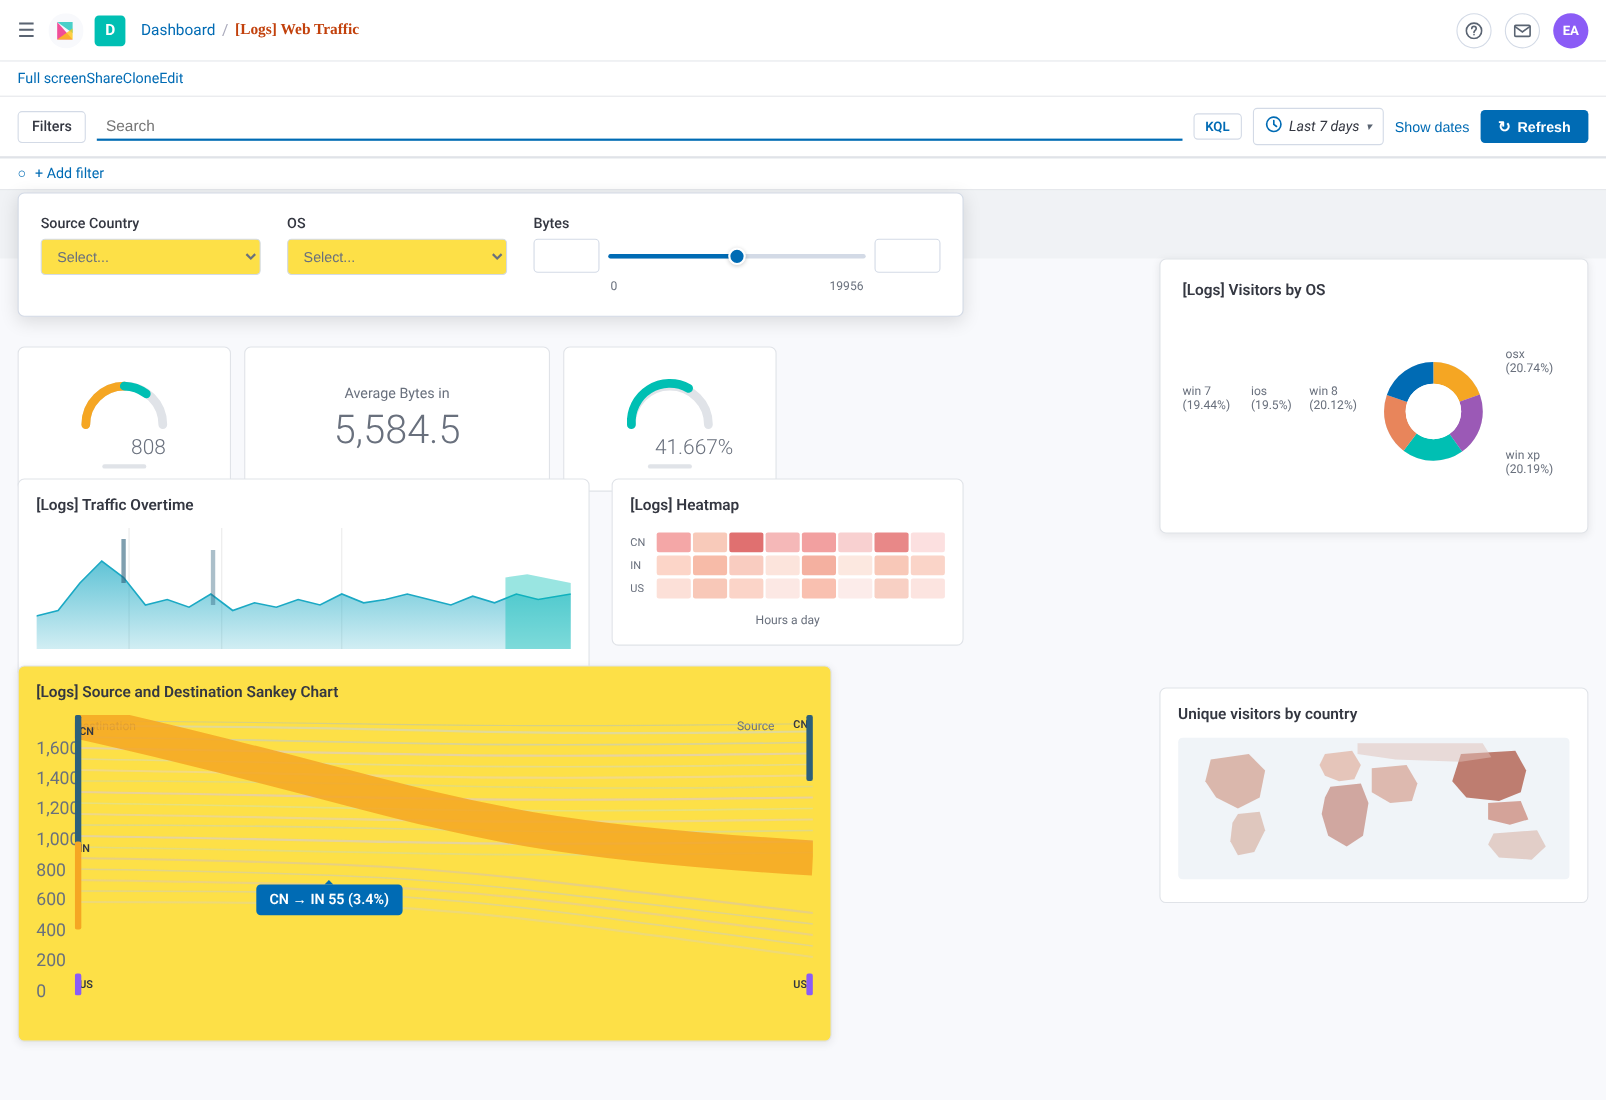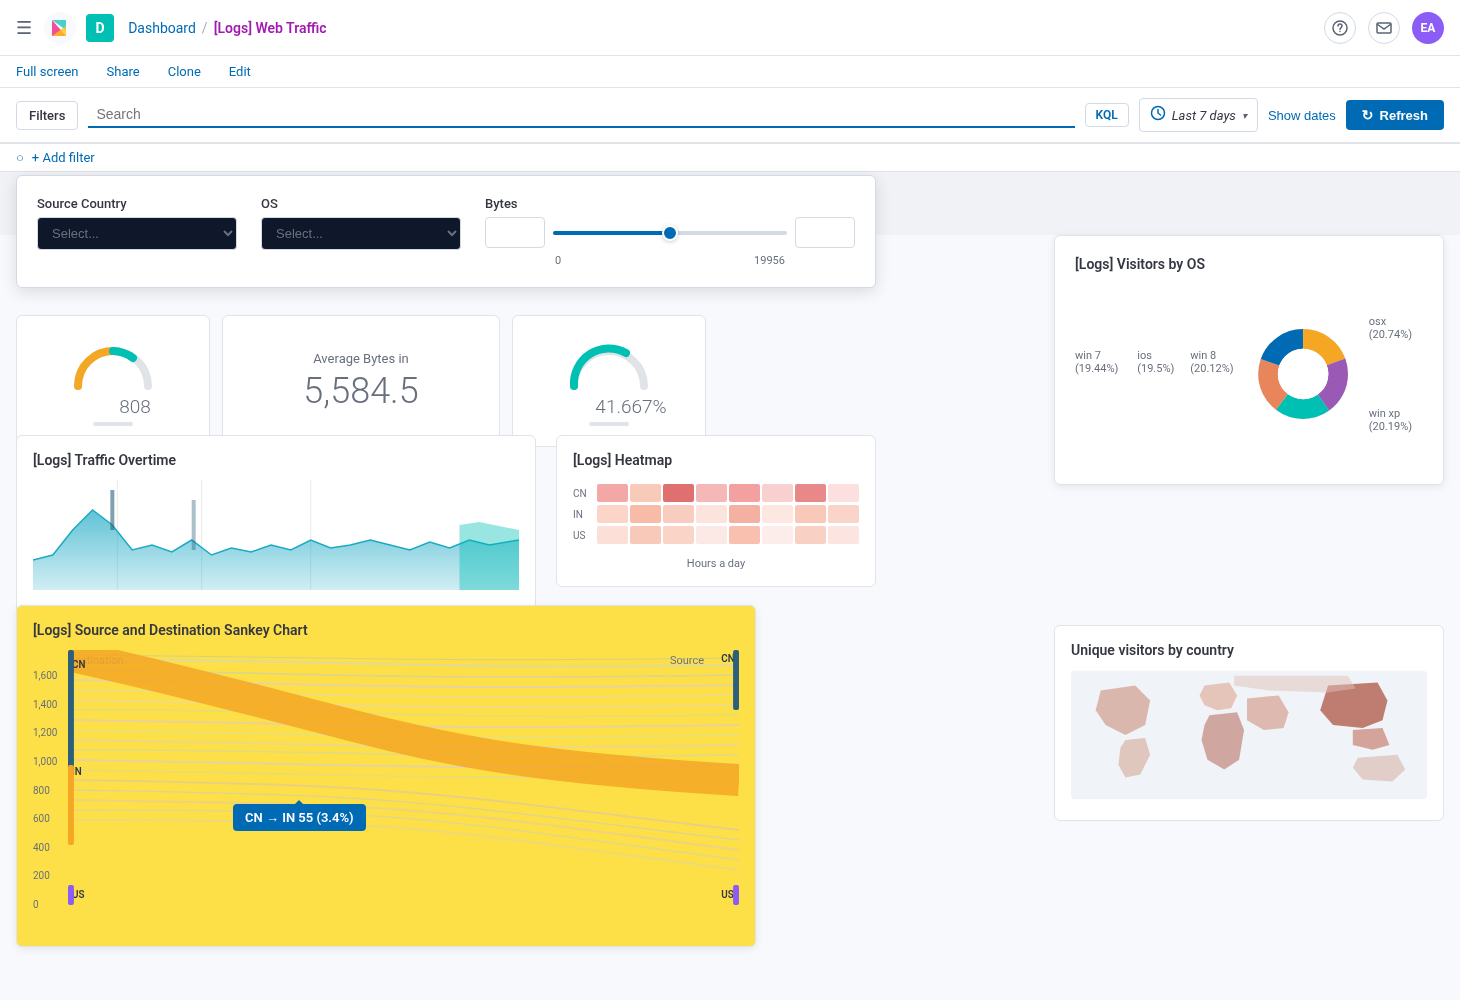--- a/index.html
+++ b/index.html
@@ -57,22 +57,23 @@
     }
     .topbar-breadcrumb-link {
       color: #006bb4;
       cursor: pointer;
     }
     .topbar-breadcrumb-sep {
       margin: 0 6px;
       color: #aab;
     }
     .topbar-breadcrumb-current {
-      color: #a21caf;
+      color: #c2410c;
       font-weight: 600;
+      font-family: Liberation Serif, serif;
     }
     .topbar-actions {
       display: flex;
       align-items: center;
       gap: 12px;
     }
     .topbar-icon-btn {
       width: 32px;
       height: 32px;
       border-radius: 50%;
@@ -105,21 +106,21 @@
       border-bottom: 1px solid #e0e3e8;
       padding: 8px 16px;
       display: flex;
       align-items: center;
       gap: 16px;
       position: relative;
       z-index: 10;
     }
     .toolbar-links {
       display: flex;
-      gap: 28px;
+      gap: 0;
     }
     .toolbar-link {
       font-size: 13px;
       color: #006bb4;
       cursor: pointer;
       text-decoration: none;
     }
 
     
     .filterbar {
@@ -256,21 +257,21 @@
       color: #343741;
       font-weight: 500;
     }
     .filter-select {
       border: 1px solid #d3dae6;
       border-radius: 4px;
       padding: 7px 10px;
       font-size: 13px;
       color: #69707d;
       width: 200px;
-      background: #0f172a;
+      background: #fde047;
     }
     .bytes-group {
       display: flex;
       flex-direction: column;
       gap: 6px;
       flex: 1;
     }
     .bytes-range {
       display: flex;
       align-items: center;
@@ -483,21 +484,21 @@
 
     .y-axis-labels {
       position: absolute;
       left: 0;
       top: 20px;
       bottom: 20px;
       width: 35px;
       display: flex;
       flex-direction: column;
       justify-content: space-between;
-      font-size: 10px;
+      font-size: 16px;
       color: #69707d;
     }
 
     .x-axis-labels {
       display: flex;
       justify-content: space-between;
       padding: 4px 35px 0;
       font-size: 11px;
       color: #69707d;
     }

